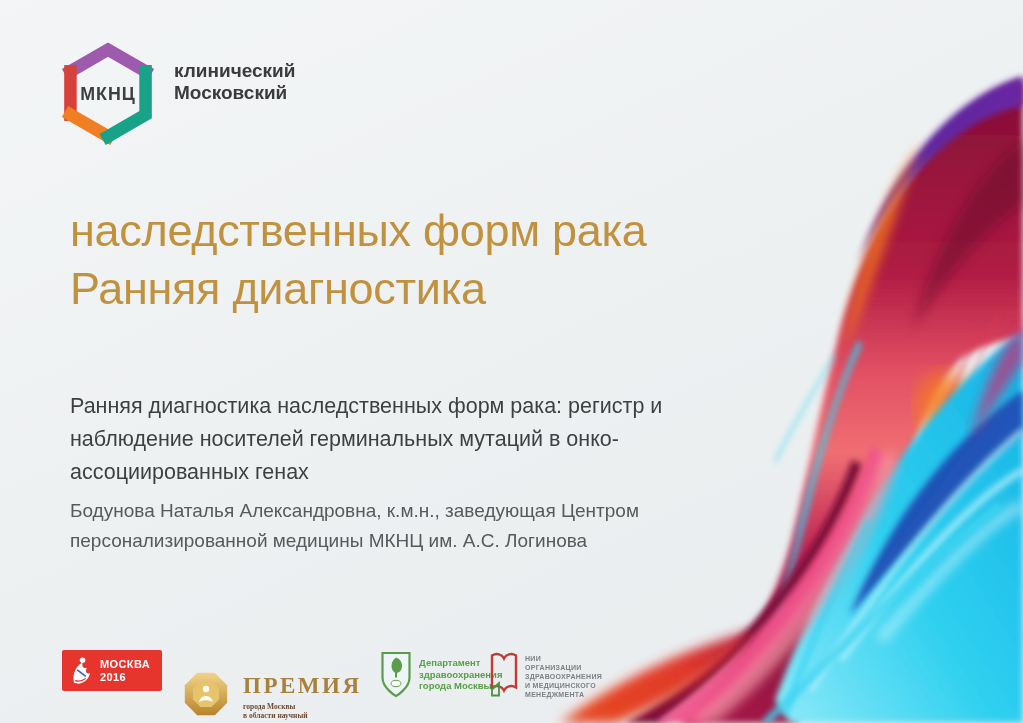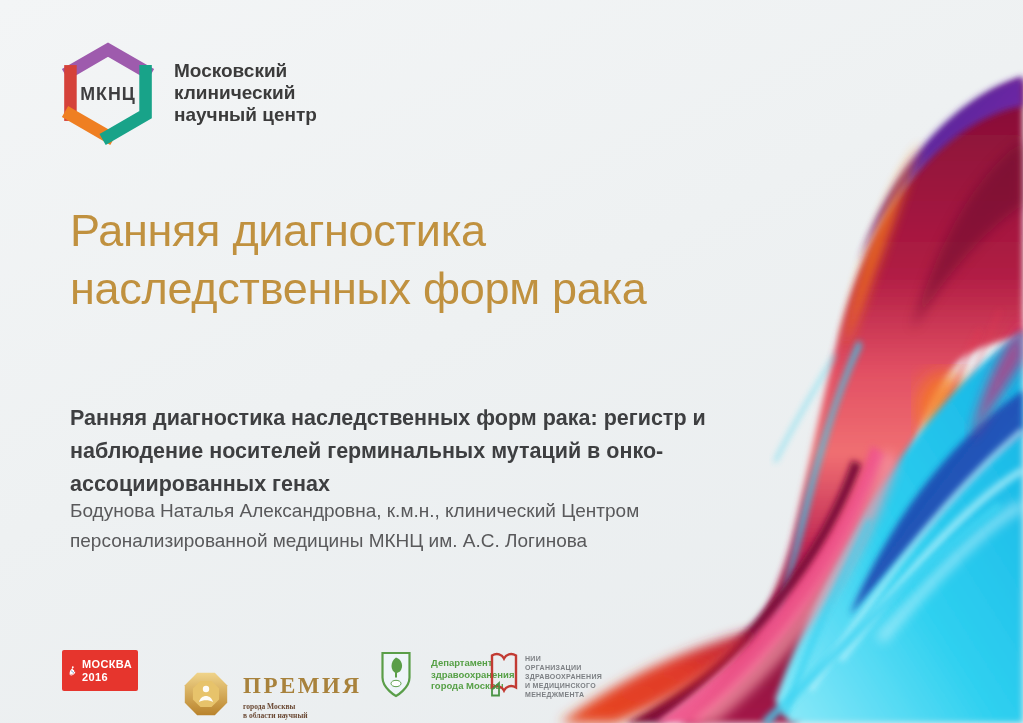--- a/index.html
+++ b/index.html
@@ -11,38 +11,38 @@
   
   .logo-block{position:absolute;left:56px;top:40px;display:flex;align-items:flex-start;}
   .hex-logo{width:104px;height:106px;flex:0 0 auto;}
   .hex-text{font-size:18.5px;font-weight:bold;fill:#3e3e40;letter-spacing:1px;
     font-family:"Liberation Sans",sans-serif;}
   .logo-words{margin-left:14px;padding-top:20px;font-size:19px;line-height:22px;
     font-weight:bold;color:#3b3b3b;}
   
   .title{position:absolute;left:70px;top:202px;font-size:45px;line-height:58px;
     color:#c0913f;font-weight:400;letter-spacing:-0.3px;}
-  .subtitle{position:absolute;left:70px;top:402px;width:712px;font-size:21.5px;
-    line-height:33px;font-weight:bold;color:#3e3f41;}
+  .subtitle{position:absolute;left:70px;top:390px;width:712px;font-size:21.5px;
+    line-height:33px;font-weight:normal;color:#3e3f41;}
   .author{position:absolute;left:70px;top:496px;width:645px;font-size:19px;
     line-height:30px;color:#59595b;}
   
   .footer-item{position:absolute;display:flex;align-items:flex-start;}
-  .moscow-badge{left:62px;top:650px;width:76px;height:41px;background:#e6352d;
+  .moscow-badge{left:62px;top:650px;width:100px;height:41px;background:#e6352d;
     border-radius:2px;display:flex;align-items:center;padding:0 6px;box-sizing:border-box;}
   .moscow-badge .txt{color:#fff;font-size:11px;line-height:12.5px;font-weight:bold;
     letter-spacing:.4px;margin-left:5px;}
   .premia{left:183px;top:669px;}
   .premia-text{margin-left:14px;padding-top:5px;}
   .premia-title{font-family:"Liberation Serif",serif;font-size:23px;line-height:24px;
     color:#a8823c;letter-spacing:2.5px;font-weight:bold;}
   .premia-sub{font-family:"Liberation Serif",serif;font-size:7.5px;line-height:9px;
     color:#6b4a35;font-weight:bold;margin-top:4px;}
   .dep{left:381px;top:651px;}
-  .dep-text{margin-left:20px;padding-top:6px;font-size:9.5px;line-height:11.5px;
+  .dep-text{margin-left:8px;padding-top:6px;font-size:9.5px;line-height:11.5px;
     font-weight:bold;color:#56a046;}
   .nii{left:489px;top:651px;}
   .nii-text{margin-left:6px;padding-top:3px;font-size:7px;line-height:9px;
     color:#7d8084;letter-spacing:.3px;font-weight:bold;}
   
   .ribbon{position:absolute;right:0;top:0;width:483px;height:723px;pointer-events:none;}
 </style>
 </head>
 <body>
 
@@ -127,34 +127,33 @@
 
   <div class="logo-block">
     <svg class="hex-logo" viewBox="-2 -2 108 108">
       <polyline points="91,29.5 52,7 13,29.5" fill="none" stroke="#9e5bad" stroke-width="13" stroke-linecap="square"></polyline>
       <polyline points="13,29.5 13,74.5" fill="none" stroke="#d5423a" stroke-width="13" stroke-linecap="square"></polyline>
       <polyline points="13,74.5 52,97" fill="none" stroke="#ef7f22" stroke-width="13" stroke-linecap="square"></polyline>
       <polyline points="52,97 91,74.5 91,29.5" fill="none" stroke="#18a389" stroke-width="13" stroke-linecap="square"></polyline>
       <text class="hex-text" x="52" y="59" text-anchor="middle">МКНЦ</text>
     </svg>
     <div class="logo-words">
+      <div>клинический</div>
       <div>Московский</div>
-      <div>клинический</div>
-      <div>научный центр</div>
     </div>
   </div>
 
   <h1 class="title" style="margin:0;font-weight:400;">
+    <span style="display:block">наследственных форм рака</span>
     <span style="display:block">Ранняя диагностика</span>
-    <span style="display:block">наследственных форм рака</span>
   </h1>
 
   <div class="subtitle">Ранняя диагностика наследственных форм рака: регистр и наблюдение носителей герминальных мутаций в онко-ассоциированных генах</div>
 
-  <div class="author">Бодунова Наталья Александровна, к.м.н., клинический Центром персонализированной медицины МКНЦ им. А.С. Логинова</div>
+  <div class="author">Бодунова Наталья Александровна, к.м.н., заведующая Центром персонализированной медицины МКНЦ им. А.С. Логинова</div>
 
   <div class="footer-item moscow-badge">
     <svg width="27" height="32" viewBox="0 0 24 30">
       <circle cx="13" cy="5" r="2.6" fill="#ffffff"></circle>
       <path d="M5 26 C3 18 7 10 13 7 C12 11 14 13 17 12 C15 16 17 18 20 17 C19 22 15 26 9 27 Z" fill="#ffffff"></path>
       <path d="M8 14 L16 20" stroke="#3a62b0" stroke-width="1.6"></path>
       <path d="M6 24 C9 25 13 24 16 22" stroke="#e6352d" stroke-width="1.2" fill="none"></path>
     </svg>
     <div class="txt">
       <div>МОСКВА</div>

